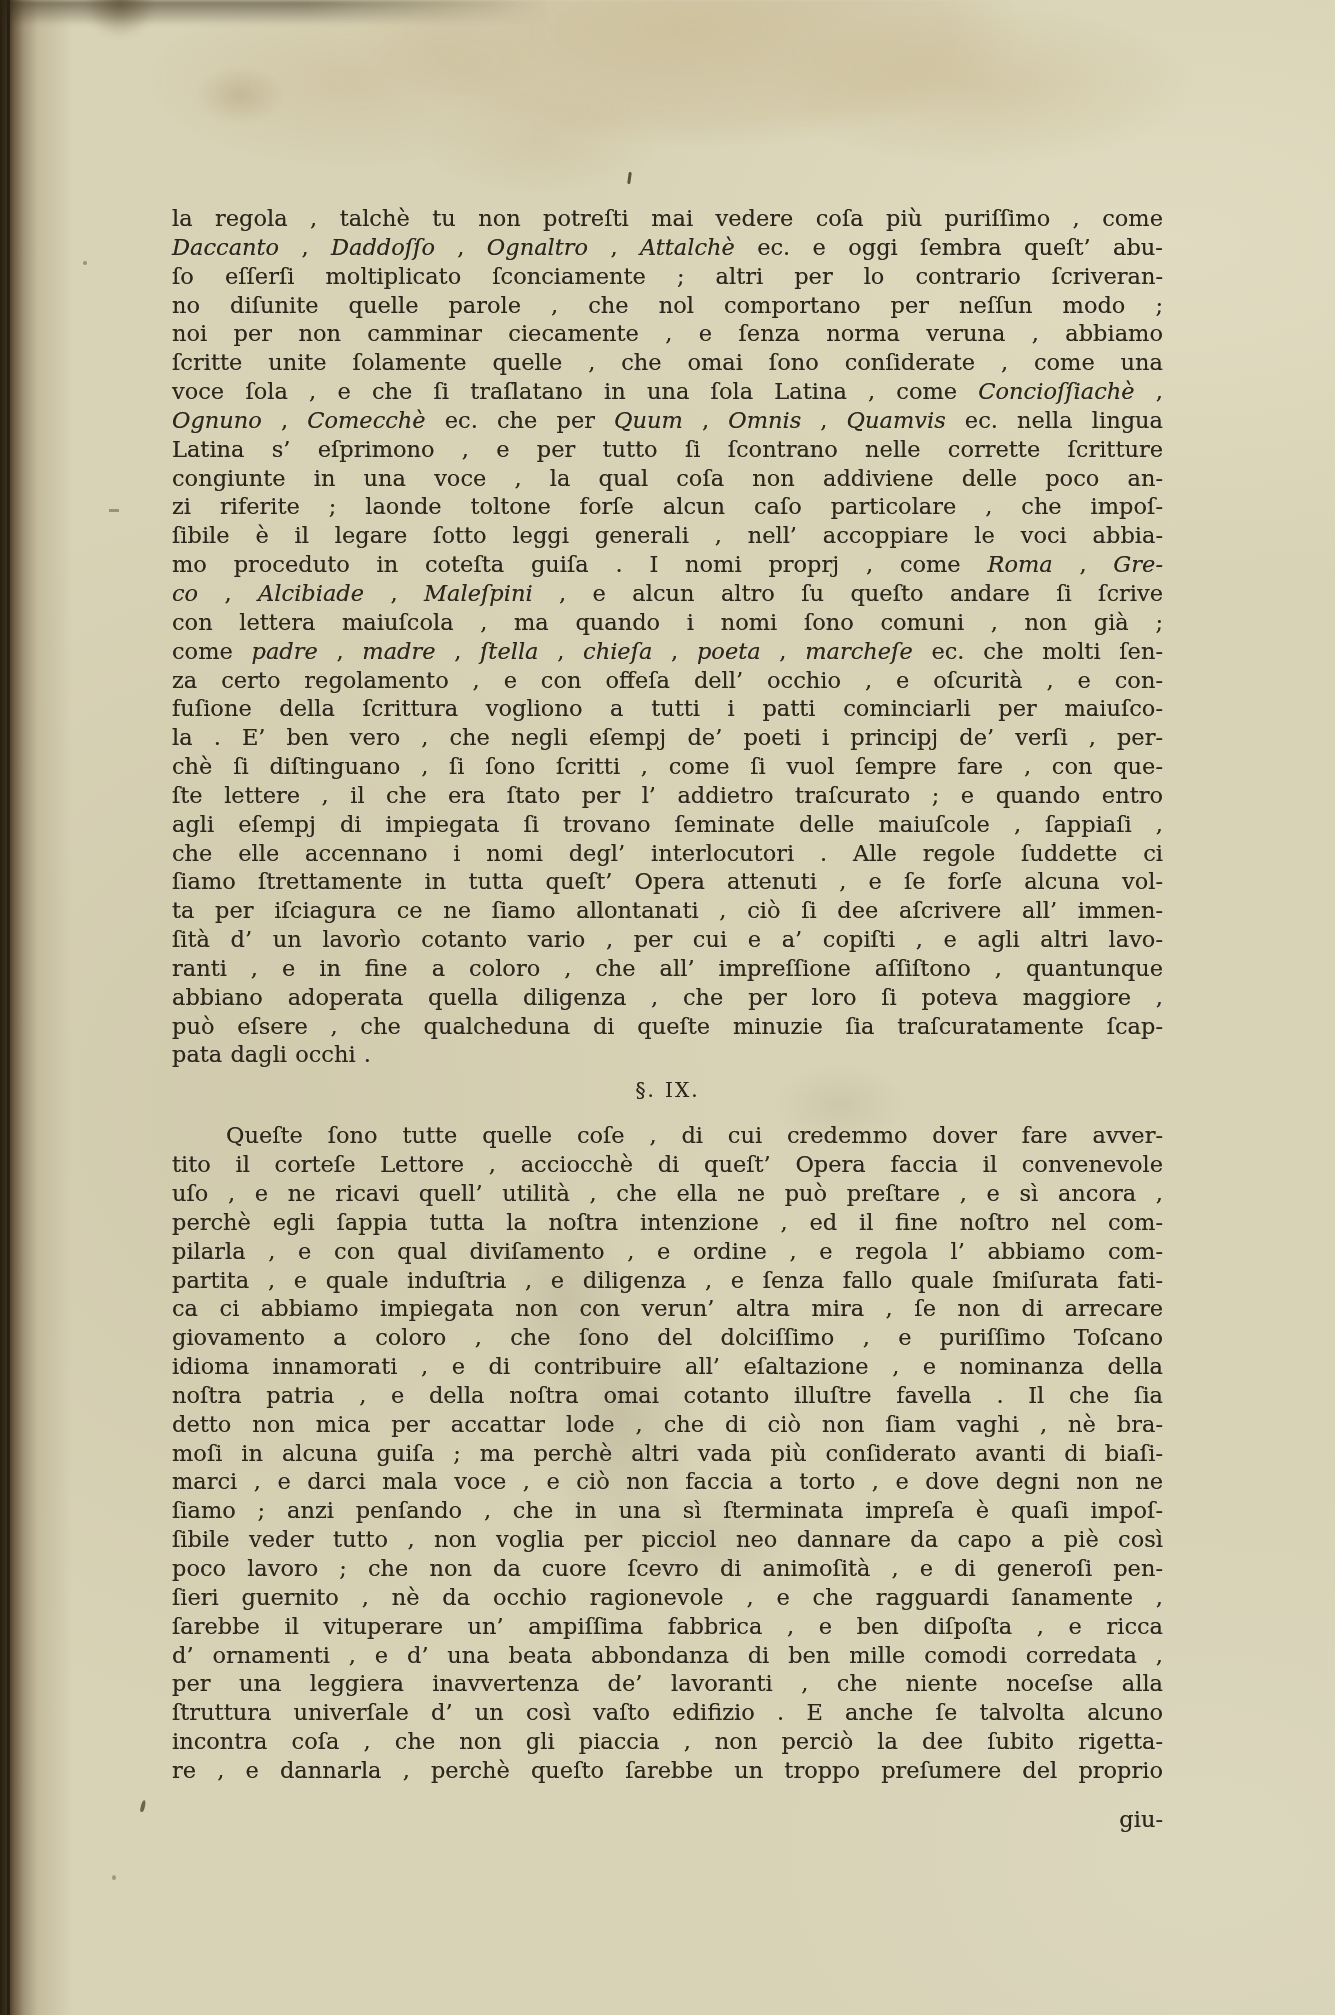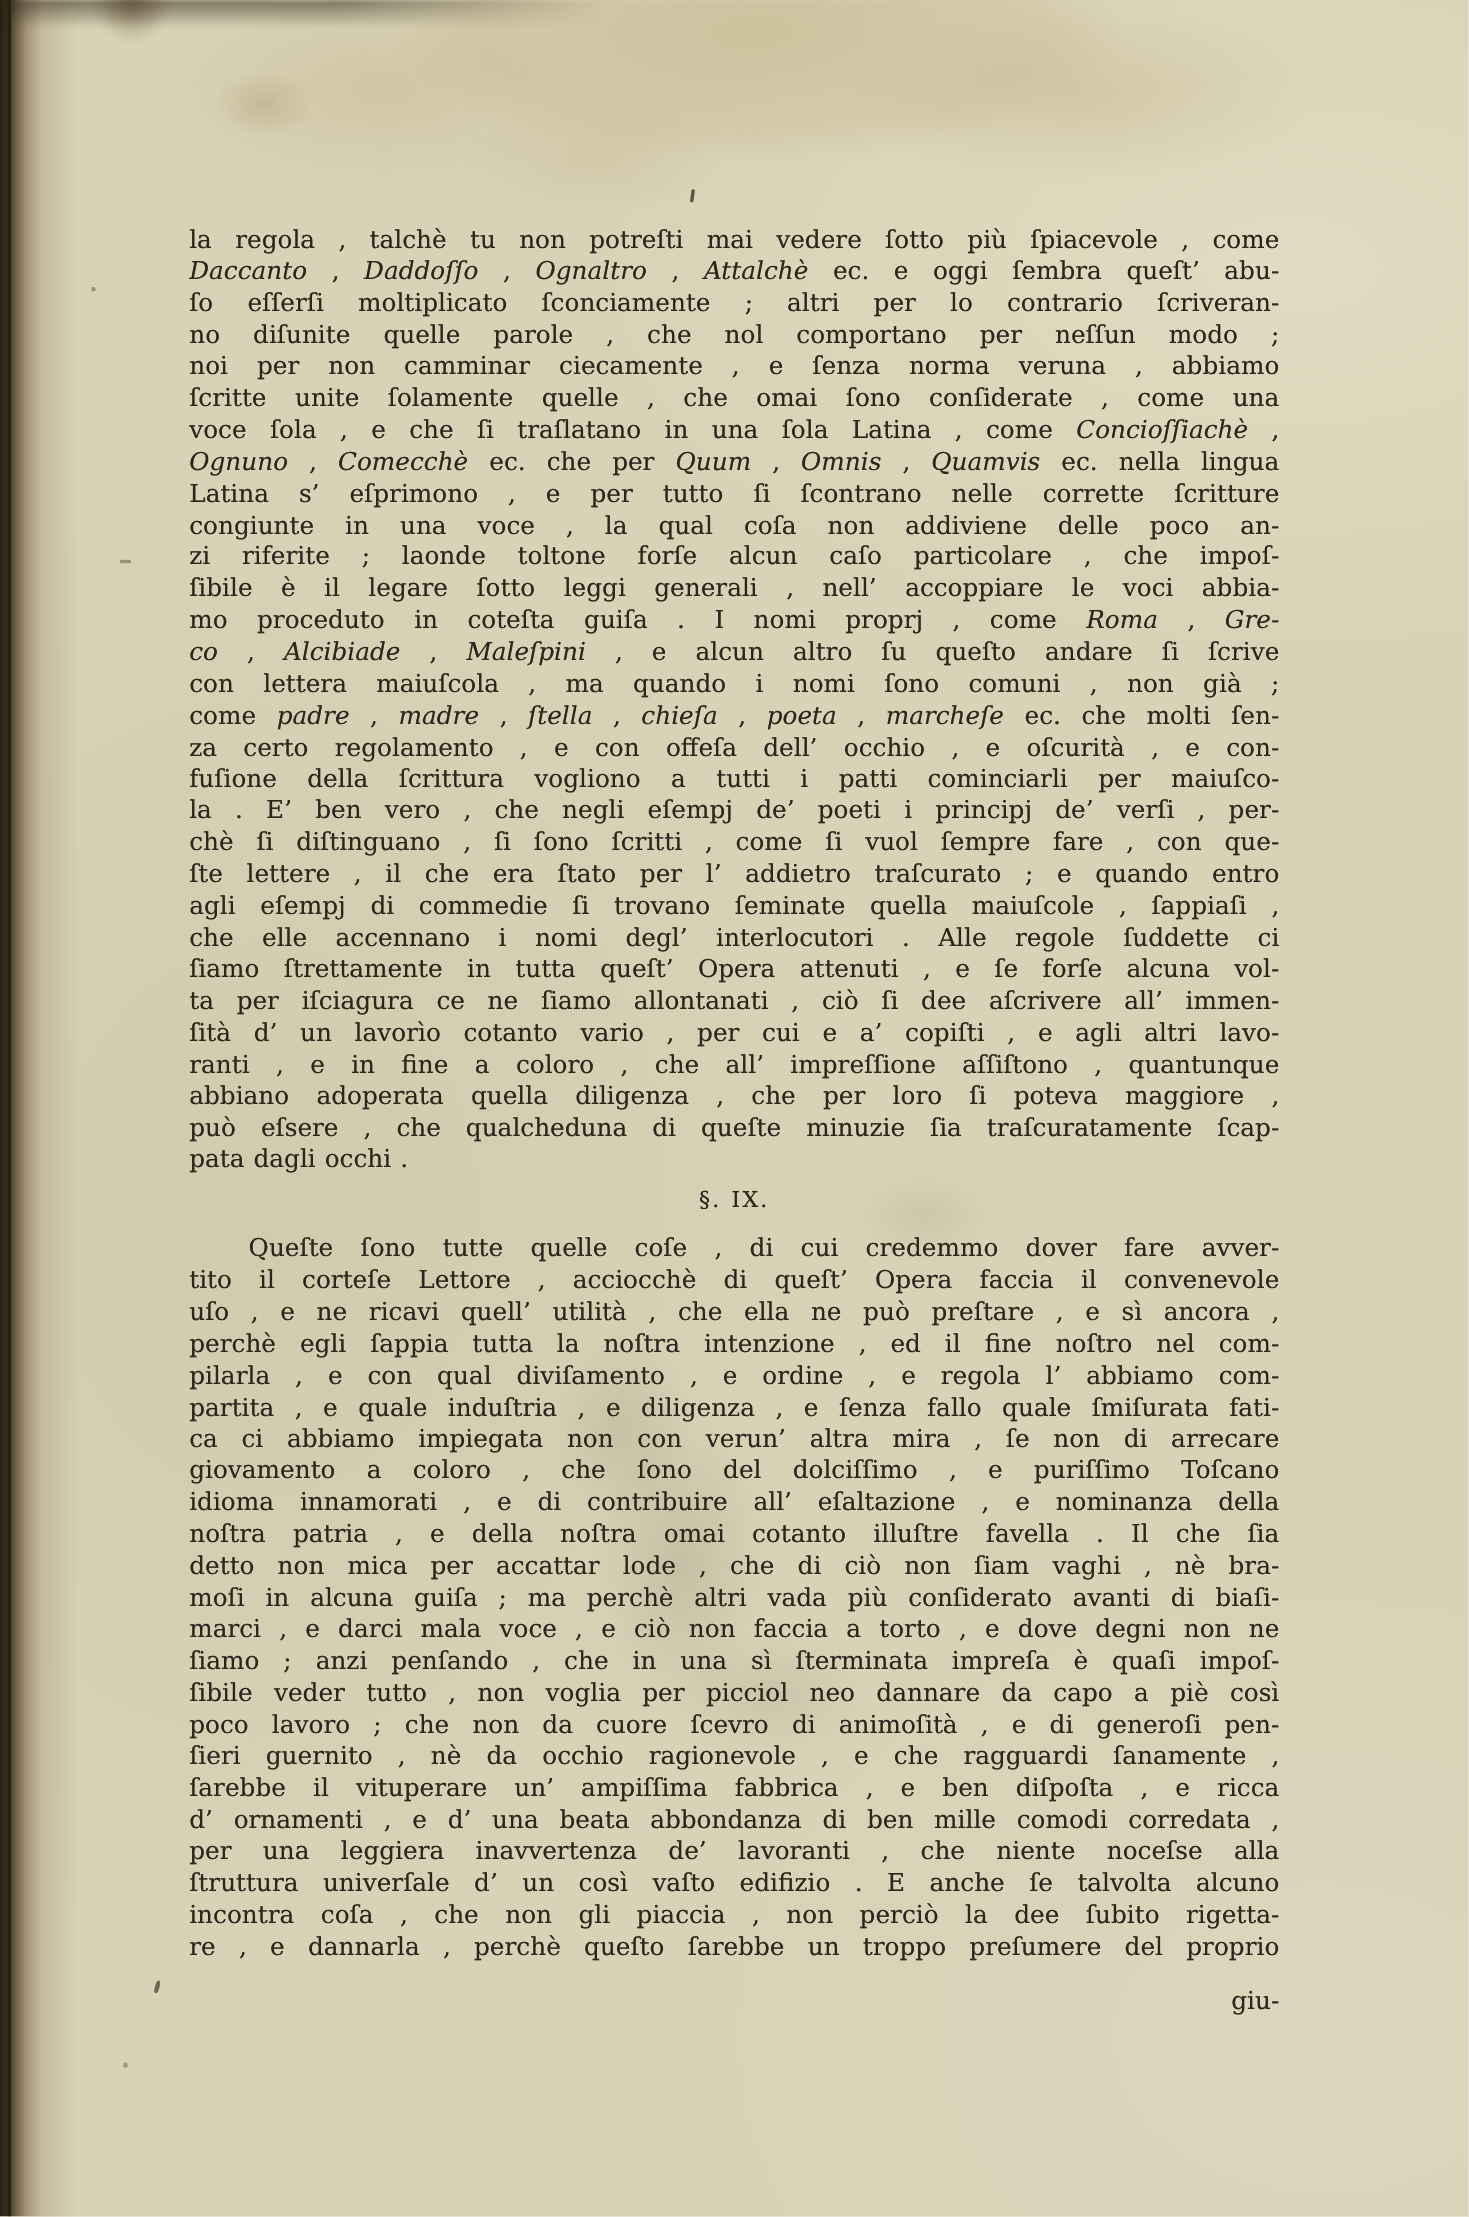--- a/index.html
+++ b/index.html
@@ -98,42 +98,42 @@
 <div class="paper">
   <div class="stain-top"></div>
   <div class="smudges"></div>
   <div class="spine"></div>
   <div class="spine-line"></div>
   <div class="top-shadow"></div>
   <div class="corner-notch"></div>
 
   <div class="page-text">
     <div class="para para-1">
-        <div class="line"><span>la regola , talchè tu non potreſti mai vedere ſotto più ſpiacevole , come</span></div>
+        <div class="line"><span>la regola , talchè tu non potreſti mai vedere coſa più puriſſimo , come</span></div>
         <div class="line"><span class="it">Daccanto</span><span> , </span><span class="it">Daddoſſo</span><span> , </span><span class="it">Ognaltro</span><span> , </span><span class="it">Attalchè</span><span> ec. e oggi ſembra queſt’ abu-</span></div>
         <div class="line"><span>ſo eſſerſi moltiplicato ſconciamente ; altri per lo contrario ſcriveran-</span></div>
         <div class="line"><span>no diſunite quelle parole , che nol comportano per neſſun modo ;</span></div>
         <div class="line"><span>noi per non camminar ciecamente , e ſenza norma veruna , abbiamo</span></div>
         <div class="line"><span>ſcritte unite ſolamente quelle , che omai ſono conſiderate , come una</span></div>
         <div class="line"><span>voce ſola , e che ſi traſlatano in una ſola Latina , come </span><span class="it">Concioſſiachè</span><span> ,</span></div>
         <div class="line"><span class="it">Ognuno</span><span> , </span><span class="it">Comecchè</span><span> ec. che per </span><span class="it">Quum</span><span> , </span><span class="it">Omnis</span><span> , </span><span class="it">Quamvis</span><span> ec. nella lingua</span></div>
         <div class="line"><span>Latina s’ eſprimono , e per tutto ſi ſcontrano nelle corrette ſcritture</span></div>
         <div class="line"><span>congiunte in una voce , la qual coſa non addiviene delle poco an-</span></div>
         <div class="line"><span>zi riferite ; laonde toltone forſe alcun caſo particolare , che impoſ-</span></div>
         <div class="line"><span>ſibile è il legare ſotto leggi generali , nell’ accoppiare le voci abbia-</span></div>
         <div class="line"><span>mo proceduto in coteſta guiſa . I nomi proprj , come </span><span class="it">Roma</span><span> , </span><span class="it">Gre-</span></div>
         <div class="line"><span class="it">co</span><span> , </span><span class="it">Alcibiade</span><span> , </span><span class="it">Maleſpini</span><span> , e alcun altro ſu queſto andare ſi ſcrive</span></div>
         <div class="line"><span>con lettera maiuſcola , ma quando i nomi ſono comuni , non già ;</span></div>
         <div class="line"><span>come </span><span class="it">padre</span><span> , </span><span class="it">madre</span><span> , </span><span class="it">ſtella</span><span> , </span><span class="it">chieſa</span><span> , </span><span class="it">poeta</span><span> , </span><span class="it">marcheſe</span><span> ec. che molti ſen-</span></div>
         <div class="line"><span>za certo regolamento , e con offeſa dell’ occhio , e oſcurità , e con-</span></div>
         <div class="line"><span>fuſione della ſcrittura vogliono a tutti i patti cominciarli per maiuſco-</span></div>
         <div class="line"><span>la . E’ ben vero , che negli eſempj de’ poeti i principj de’ verſi , per-</span></div>
         <div class="line"><span>chè ſi diſtinguano , ſi ſono ſcritti , come ſi vuol ſempre fare , con que-</span></div>
         <div class="line"><span>ſte lettere , il che era ſtato per l’ addietro traſcurato ; e quando entro</span></div>
-        <div class="line"><span>agli eſempj di commedie ſi trovano ſeminate quella maiuſcole , ſappiaſi ,</span></div>
+        <div class="line"><span>agli eſempj di impiegata ſi trovano ſeminate delle maiuſcole , ſappiaſi ,</span></div>
         <div class="line"><span>che elle accennano i nomi degl’ interlocutori . Alle regole ſuddette ci</span></div>
         <div class="line"><span>ſiamo ſtrettamente in tutta queſt’ Opera attenuti , e ſe forſe alcuna vol-</span></div>
         <div class="line"><span>ta per iſciagura ce ne ſiamo allontanati , ciò ſi dee aſcrivere all’ immen-</span></div>
         <div class="line"><span>ſità d’ un lavorìo cotanto vario , per cui e a’ copiſti , e agli altri lavo-</span></div>
         <div class="line"><span>ranti , e in fine a coloro , che all’ impreſſione aſſiſtono , quantunque</span></div>
         <div class="line"><span>abbiano adoperata quella diligenza , che per loro ſi poteva maggiore ,</span></div>
         <div class="line"><span>può eſsere , che qualcheduna di queſte minuzie ſia traſcuratamente ſcap-</span></div>
         <div class="line no-just"><span>pata dagli occhi .</span></div>
       </div>
 

